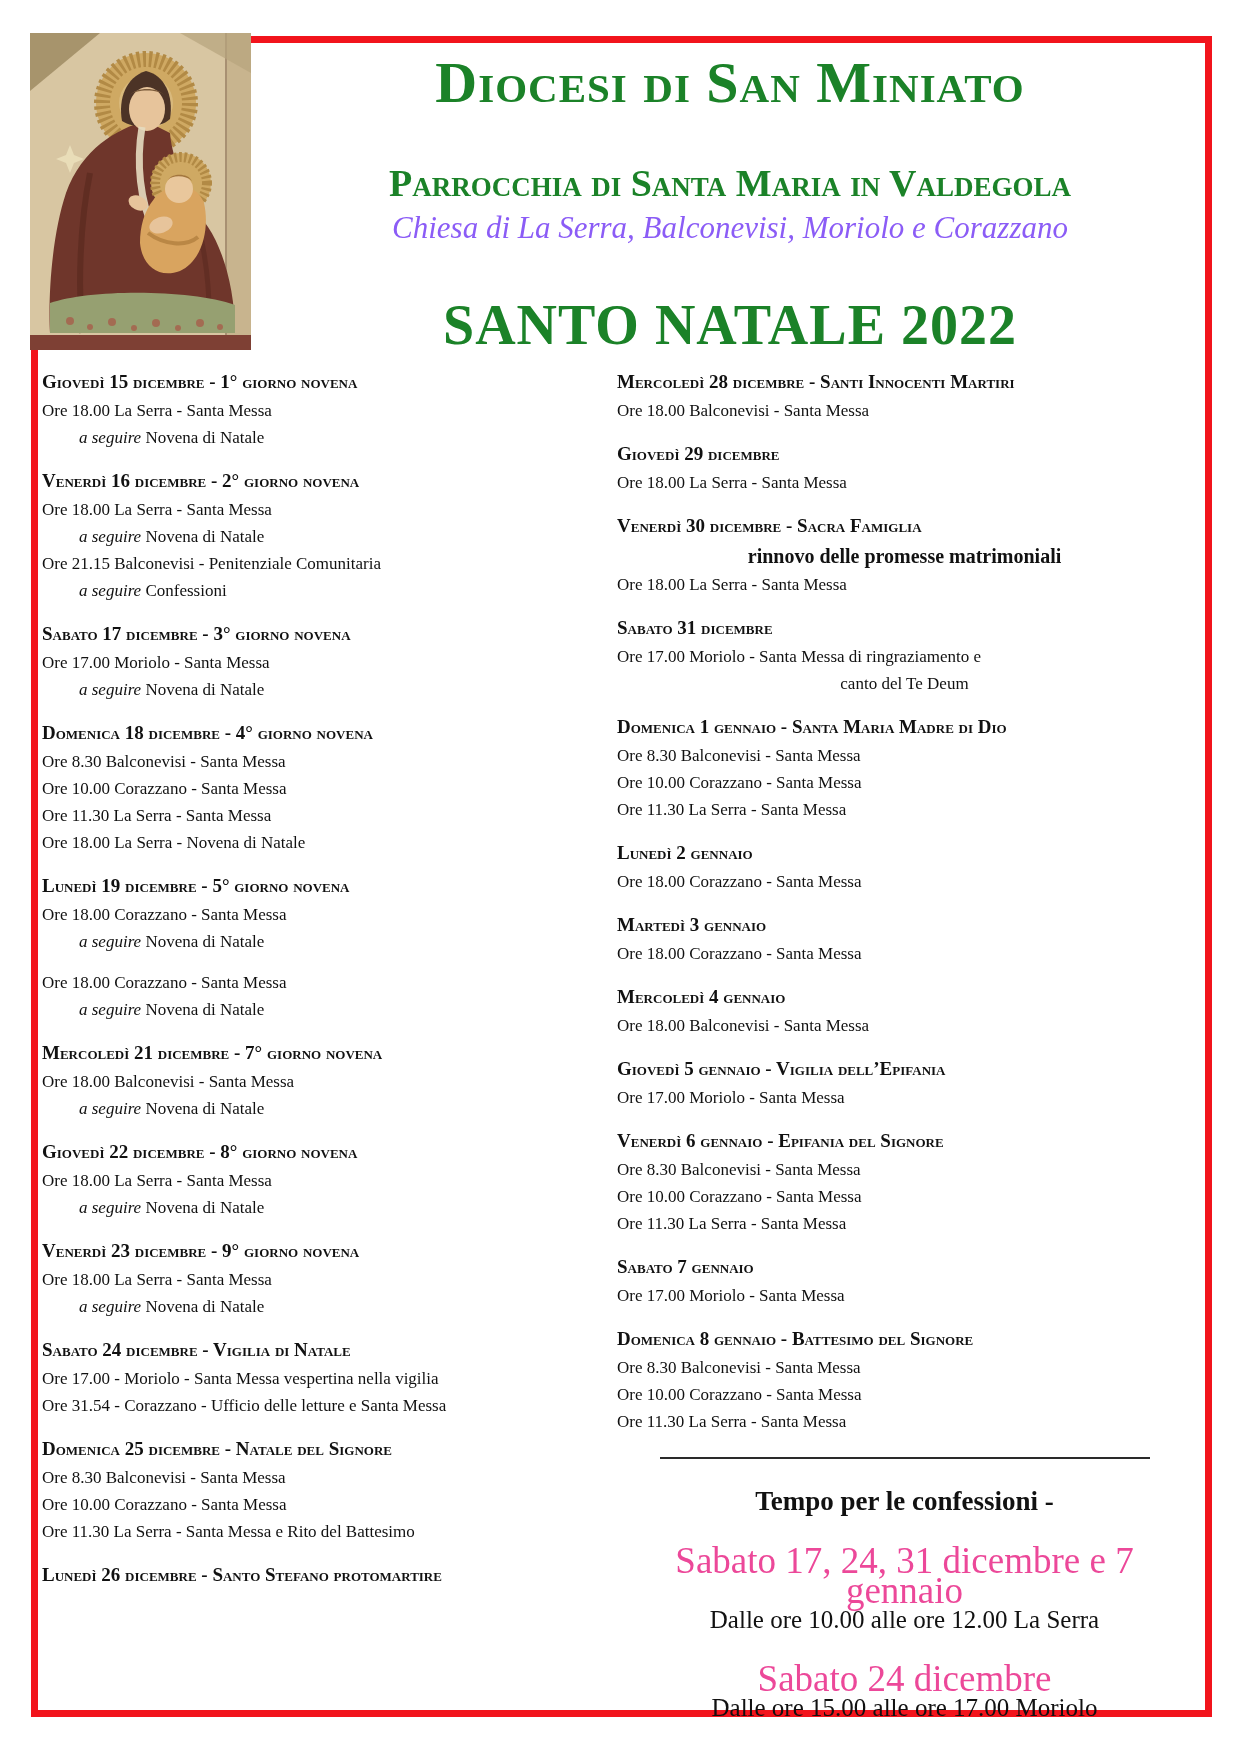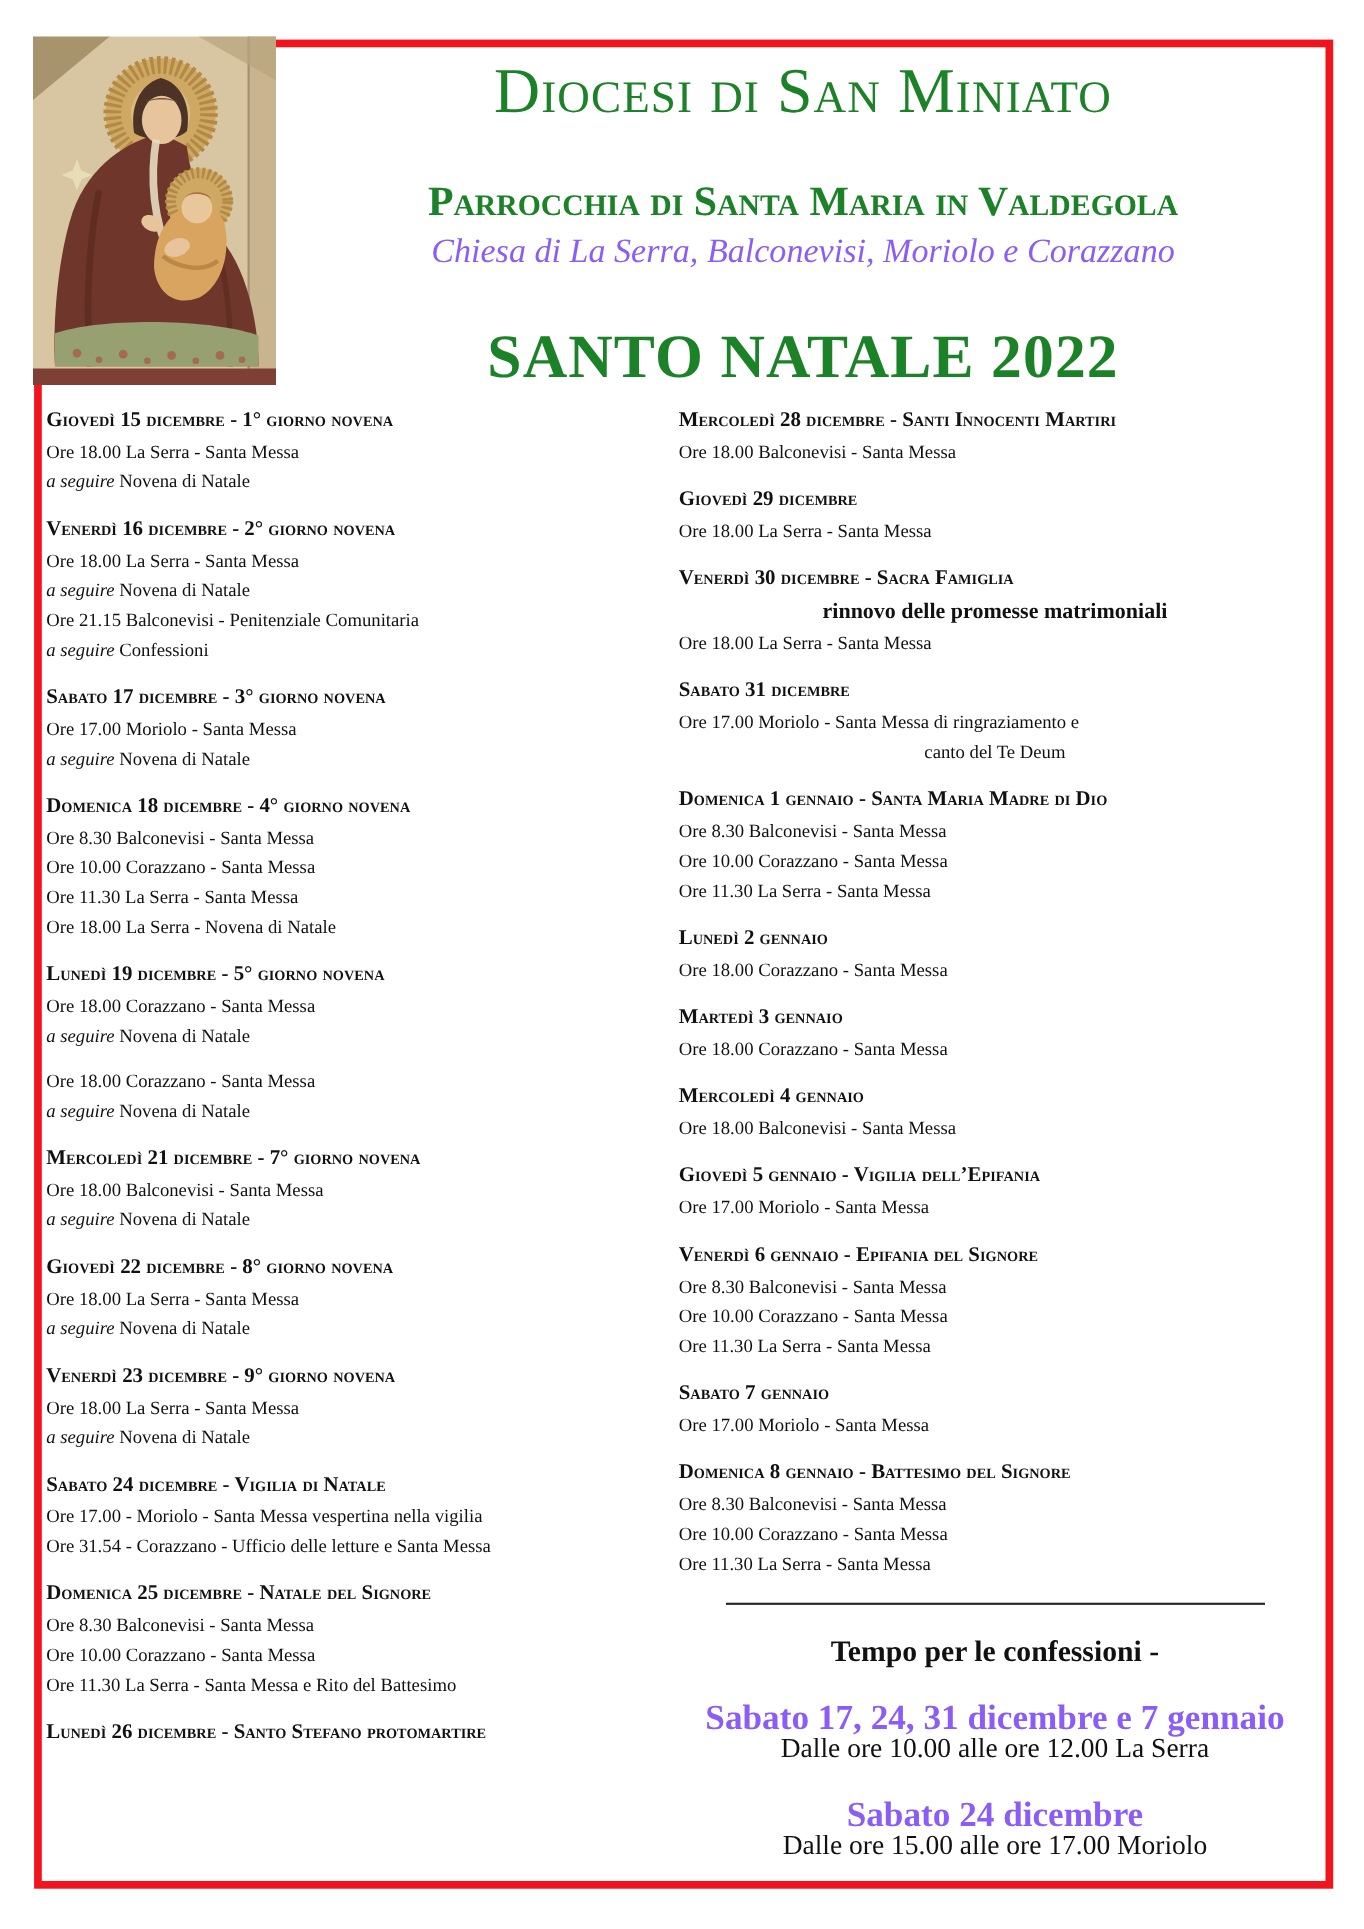--- a/index.html
+++ b/index.html
@@ -11,52 +11,52 @@
     position:absolute;left:31px;top:36px;width:1181px;height:1681px;
     border:7px solid #f2141c;box-sizing:border-box;z-index:1;
   }
   .fresco{
     position:absolute;left:30px;top:33px;width:221px;height:317px;z-index:2;overflow:hidden;
   }
   .header{
     position:absolute;left:251px;top:39px;width:958px;text-align:center;z-index:3;
   }
   .diocese{
-    margin-top:14px;font-size:58px;line-height:60px;font-weight:normal;
+    margin-top:14px;font-size:58px;line-height:60px;font-weight:bold;
     font-variant:small-caps;color:#1b8228;letter-spacing:1px;
   }
   .parish{
     margin-top:50px;font-size:38px;line-height:40px;font-weight:bold;
     font-variant:small-caps;color:#1b8228;
   }
   .churches{
     margin-top:8px;font-size:31px;line-height:33px;font-style:italic;color:#8b5cf6;
   }
   .event{
     margin-top:60px;font-size:56px;line-height:43px;font-weight:bold;color:#1b8228;letter-spacing:1px;
   }
   .col{position:absolute;top:366px;z-index:3;}
   .col-left{left:42px;width:528px;}
   .col-right{left:617px;width:575px;}
   .entry{margin-bottom:14px;}
   .entry-title{
     font-size:19px;line-height:31px;font-weight:bold;font-variant:small-caps;color:#111;
   }
   .entry-line{font-size:17px;line-height:27px;color:#111;}
-  .entry-line em{font-style:italic;}
+  .entry-line em{font-style:italic;margin-left:37px;}
   .entry-line.center{text-align:center;}
   .entry-line.bold-center{text-align:center;font-weight:bold;font-size:20px;line-height:30px;}
   .divider{
     width:490px;margin:22px auto 0 auto;border-top:2px solid #2a2a2a;height:0;
   }
   .conf-title{
     margin-top:28px;text-align:center;font-weight:bold;font-size:27px;line-height:29px;color:#111;
   }
   .conf-section{margin-top:30px;text-align:center;}
-  .conf-heading{font-weight:bold;font-size:32px;line-height:30px;color:#8b5cf6;}
+  .conf-heading{font-weight:normal;font-size:37px;line-height:30px;color:#ec4899;}
   .conf-line{font-size:25px;line-height:28px;color:#111;}
 </style>
 </head>
 <body>
 
 <div class="page">
 
   <div class="border-frame"></div>
 
   <div class="fresco">

